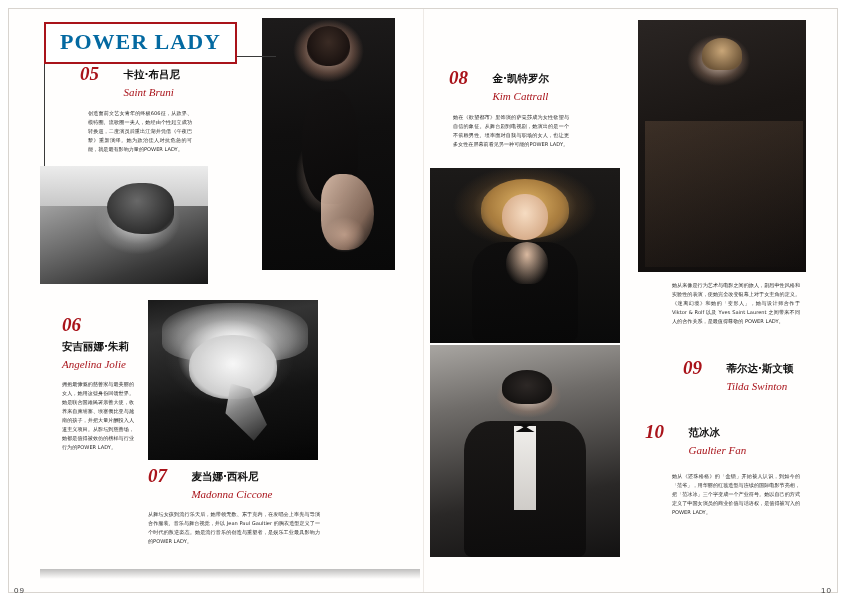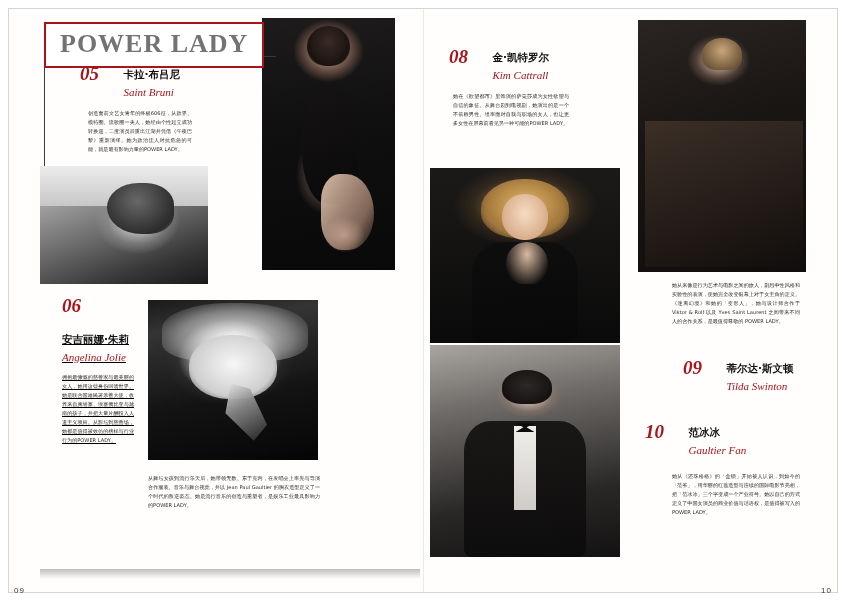--- a/index.html
+++ b/index.html
@@ -46,23 +46,23 @@
     left: 44px;
     top: 22px;
     padding: 5px 14px 7px 14px;
     border: 2px solid #a9131a;
     background: #ffffff;
     z-index: 20;
   }
   .masthead .title {
     font-family: "Liberation Serif", serif;
     font-weight: bold;
-    font-size: 26px;
+    font-size: 22px;
     letter-spacing: 1px;
-    color: #737373;
+    color: #0369a1;
     white-space: nowrap;
   }
   .mast-rule-h {
     position: absolute;
     left: 44px;
     top: 56px;
     width: 232px;
     height: 1px;
     background: #3a3a3a;
     z-index: 5;
@@ -371,36 +371,43 @@
     <div>
       <span class="num">05</span>
       <span class="names">
         <span class="cn">卡拉·布吕尼</span><br>
         <span class="en">Saint Bruni</span>
       </span>
     </div>
     <div class="body" style="margin-top:9px; width:104px; margin-left:8px;">创造面前文艺女青年的终极606征，从政界、模特圈、流歌圈一夫人，她经由个性起立成功转换道，二度演员后重出江湖并凭借《午夜巴黎》重新演绎。她为政治佳人对抗危急的可能，就是最有影响力量的POWER LADY。</div>
   </div>
 
-  <div class="entry" style="left:62px; top:296px; width:76px;text-decoration:underline;">
+  <div class="entry" style="left:62px; top:315px; width:76px;">
     <div>
       <span class="num">06</span>
     </div>
-    <div style="margin-top:14px;">
+    <div style="margin-top:2px;">
       <span class="cn">安吉丽娜·朱莉</span><br>
       <span class="en">Angelina Jolie</span>
     </div>
     <div class="body" style="margin-top:8px; width:72px;">拥抱最慷慨的慈善家与最美丽的女人，她用这些身份回馈世界。她是联合国难民署亲善大使，收养来自柬埔寨、埃塞俄比亚与越南的孩子，并把大量片酬投入人道主义项目。从影坛到慈善场，她都是值得被效仿的榜样与行业行为的POWER LADY。</div>
   </div>
 
   <div class="entry" style="left:148px; top:466px; width:175px;">
+    <div>
+      <span class="num">07</span>
+      <span class="names">
+        <span class="cn">麦当娜·西科尼</span><br>
+        <span class="en">Madonna Ciccone</span>
+      </span>
+    </div>
     <div class="body" style="margin-top:8px; width:172px;">从舞坛女孩到流行乐天后，她带领无数、东于克内，在发唱会上率先与导演合作服装、音乐与舞台视觉，并以 Jean Paul Gaultier 的胸衣造型定义了一个时代的叛逆姿态。她是流行音乐的创造与重塑者，是娱乐工业最具影响力的POWER LADY。</div>
   </div>
 
-  <div class="entry" style="left:449px; top:47px; width:120px;">
+  <div class="entry" style="left:449px; top:68px; width:120px;">
     <div>
       <span class="num">08</span>
       <span class="names">
         <span class="cn">金·凯特罗尔</span><br>
         <span class="en">Kim Cattrall</span>
       </span>
     </div>
     <div class="body" style="margin-top:9px; width:116px; margin-left:4px;">她在《欲望都市》里饰演的萨曼莎成为女性欲望与自信的象征。从舞台剧到电视剧，她演出的是一个不依赖男性、坦率面对自我与职场的女人，也让更多女性在屏幕前看见另一种可能的POWER LADY。</div>
   </div>
 

